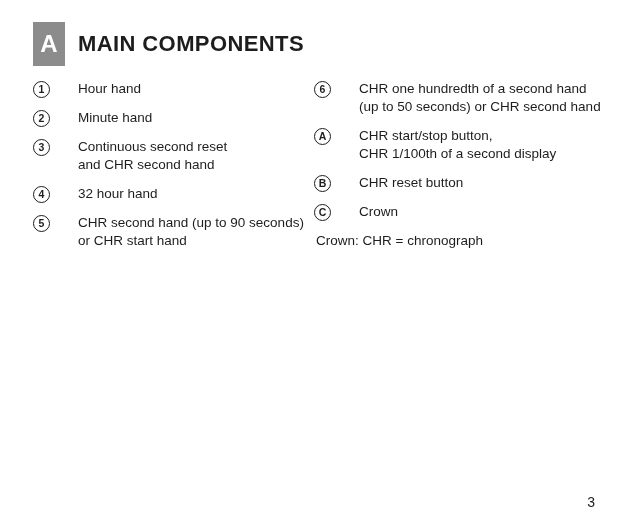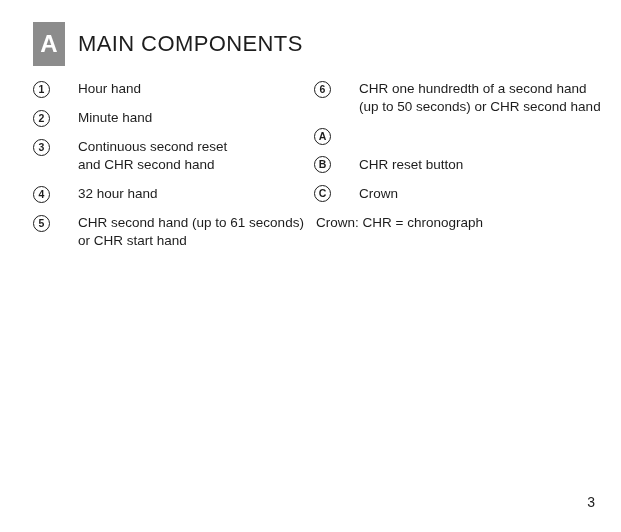--- a/index.html
+++ b/index.html
@@ -32,21 +32,21 @@
     font-size: 24px;
     font-weight: bold;
     display: flex;
     align-items: center;
     justify-content: center;
     flex: 0 0 auto;
   }
   .title {
     margin: 0;
     font-size: 22px;
-    font-weight: normal;
+    font-weight: bold;
     letter-spacing: 0.4px;
     color: var(--text-color, #1d1d1d);
     white-space: nowrap;
   }
   .columns {
     position: absolute;
     top: 80px;
     left: 0;
     right: 0;
   }
@@ -132,37 +132,39 @@
         </div>
         <div class="item">
           <span class="marker">4</span>
           <div class="text">
             <div>32 hour hand</div>
           </div>
         </div>
         <div class="item">
           <span class="marker">5</span>
           <div class="text">
-            <div>CHR second hand (up to 61 seconds)</div>
+            <div>CHR second hand (up to 90 seconds)</div>
             <div>or CHR start hand</div>
           </div>
         </div>
       </div>
     <div class="col col-right">
       <div id="col-right-items">
           <div class="item">
             <span class="marker">6</span>
             <div class="text">
               <div>CHR one hundredth of a second hand</div>
               <div>(up to 50 seconds) or CHR second hand</div>
             </div>
           </div>
           <div class="item">
             <span class="marker">A</span>
             <div class="text">
+              <div>CHR start/stop button,</div>
+              <div>CHR 1/100th of a second display</div>
             </div>
           </div>
           <div class="item">
             <span class="marker">B</span>
             <div class="text">
               <div>CHR reset button</div>
             </div>
           </div>
           <div class="item">
             <span class="marker">C</span>

